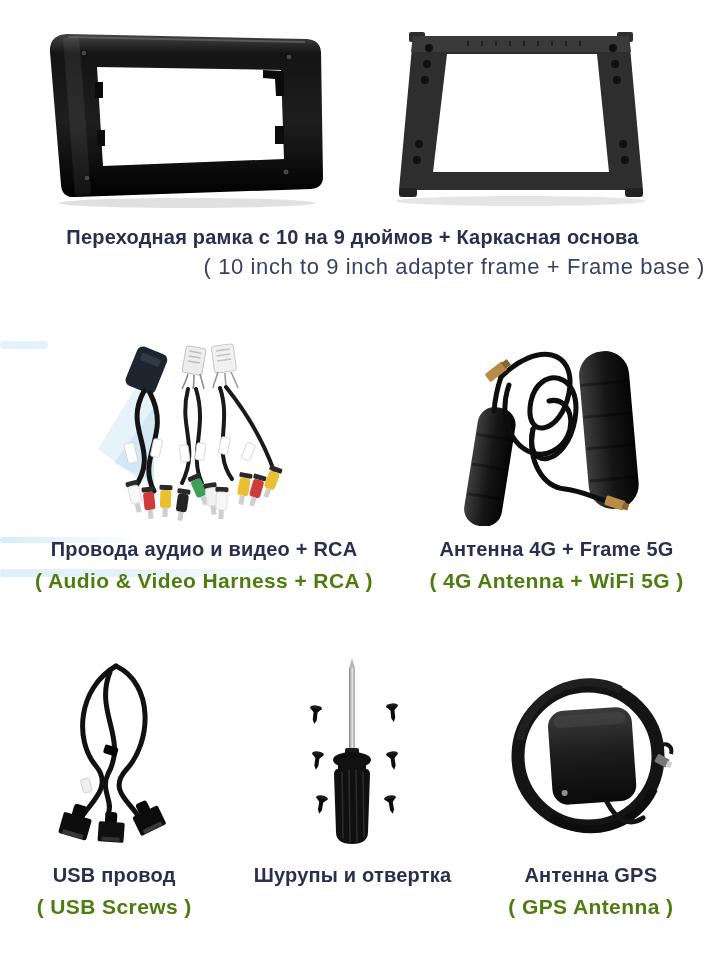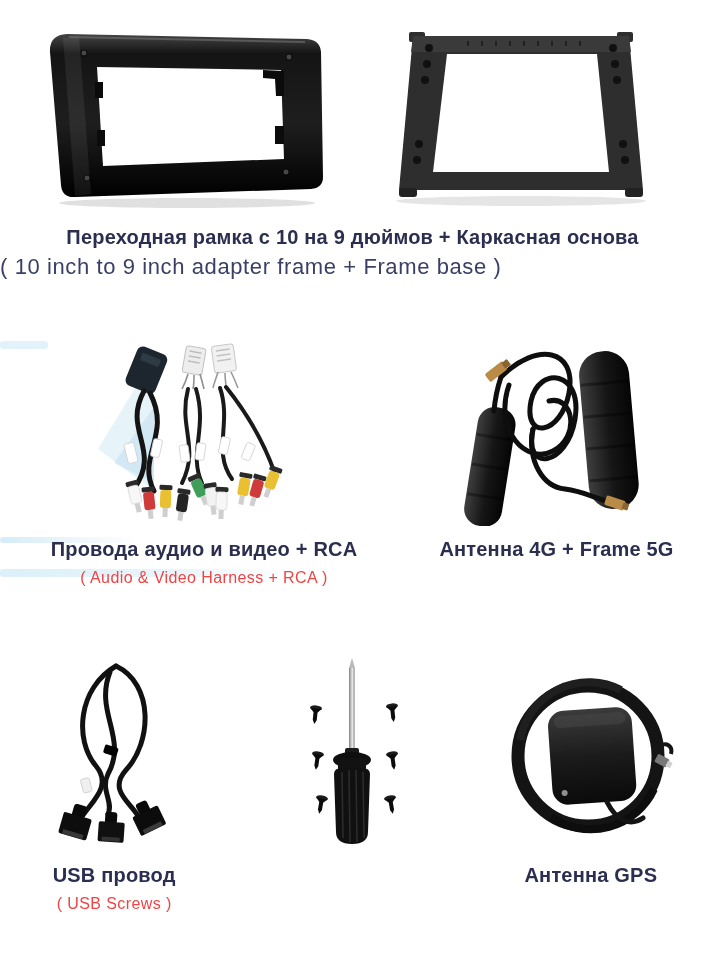--- a/index.html
+++ b/index.html
@@ -21,36 +21,36 @@
 
   .cap-ru{
     margin:16px 0 0 0;
     text-align:center;
     font-size:20px;font-weight:700;
     letter-spacing:0.2px;
     color:#2b2e4e;
   }
   .cap-en{
     margin:5px 0 0 0;
-    text-align:left;
+    text-align:right;
     font-size:22px;font-weight:400;
     letter-spacing:0.6px;
     color:#3a3f63;
   }
   .cell{display:flex;flex-direction:column;align-items:center;}
   .cell .fig{height:196px;display:flex;align-items:center;justify-content:center;}
   .cell .cap-ru-s{
     margin:12px 0 0 0;
     font-size:20px;font-weight:700;letter-spacing:0.2px;
     color:#2b2e4e;text-align:center;white-space:nowrap;
   }
   .cell .cap-en-s{
     margin:8px 0 0 0;
-    font-size:16px;font-weight:400;letter-spacing:0.4px;
-    color:#ef4444;text-align:center;white-space:nowrap;
+    font-size:21px;font-weight:700;letter-spacing:0.4px;
+    color:#4d7c0f;text-align:center;white-space:nowrap;
   }
   #sec-mid .col-l{width:408px;}
   #sec-mid .col-r{width:297px;}
   #sec-bot .col{width:235px;}
 
   .streak{position:absolute;z-index:0;border-radius:3px;}
   .streak-a{top:341px;left:0;width:48px;height:8px;background:#e3f2fa;}
   .streak-b{top:537px;left:0;width:150px;height:6px;
     background:linear-gradient(90deg,#d6ecf7 0%,rgba(214,236,247,0) 92%);}
   .streak-c{top:569px;left:0;width:300px;height:8px;
@@ -250,20 +250,21 @@
               <rect x="48" y="36.5" width="7" height="7" rx="1" fill="#8a6530"></rect>
             </g>
             <g transform="rotate(18 158 172)">
               <rect x="148" y="167" width="20" height="10" rx="2" fill="#b98b47"></rect>
               <rect x="166" y="168.5" width="6" height="7" rx="1" fill="#8a6530"></rect>
             </g>
           </svg>
         </figure>
       </div>
       <h3 class="cap-ru-s">Антенна 4G + Frame 5G</h3>
+      <div class="cap-en-s">( 4G Antenna + WiFi 5G )</div>
     </div>
 
   </section>
 
   <section id="sec-bot">
 
     <div class="cell col">
       <div class="fig">
         <figure>
           <svg width="180" height="200" viewBox="0 0 180 200" xmlns="http://www.w3.org/2000/svg">
@@ -320,20 +321,21 @@
               <use href="#scr" transform="translate(44,54) rotate(6)"></use>
               <use href="#scr" transform="translate(120,52) rotate(-6)"></use>
               <use href="#scr" transform="translate(46,100) rotate(8)"></use>
               <use href="#scr" transform="translate(120,100) rotate(-8)"></use>
               <use href="#scr" transform="translate(50,144) rotate(10)"></use>
               <use href="#scr" transform="translate(118,144) rotate(-10)"></use>
             </g>
           </svg>
         </figure>
       </div>
+      <h3 class="cap-ru-s">Шурупы и отвертка</h3>
     </div>
 
     <div class="cell col">
       <div class="fig">
         <figure>
           <svg width="200" height="200" viewBox="0 0 200 200" xmlns="http://www.w3.org/2000/svg">
             <defs>
               <linearGradient id="gpsg" x1="0" y1="0" x2="0" y2="1">
                 <stop offset="0" stop-color="#3b3b3b"></stop>
                 <stop offset="0.5" stop-color="#1b1b1b"></stop>
@@ -351,16 +353,17 @@
             <path d="M116,148 C126,168 140,172 152,164" fill="none" stroke="#141414" stroke-width="5" stroke-linecap="round"></path>
             <path d="M168,92 C176,88 182,92 180,100" stroke="#141414" stroke-width="4" fill="none"></path>
             <g transform="rotate(28 172 110)">
               <rect x="163" y="103" width="13" height="9" rx="1.5" fill="#777777"></rect>
               <rect x="175" y="104.5" width="5" height="6" fill="#cfcfcf"></rect>
             </g>
           </svg>
         </figure>
       </div>
       <h3 class="cap-ru-s">Антенна GPS</h3>
+      <div class="cap-en-s">( GPS Antenna )</div>
     </div>
 
   </section>
 </div>
 
 </body></html>

